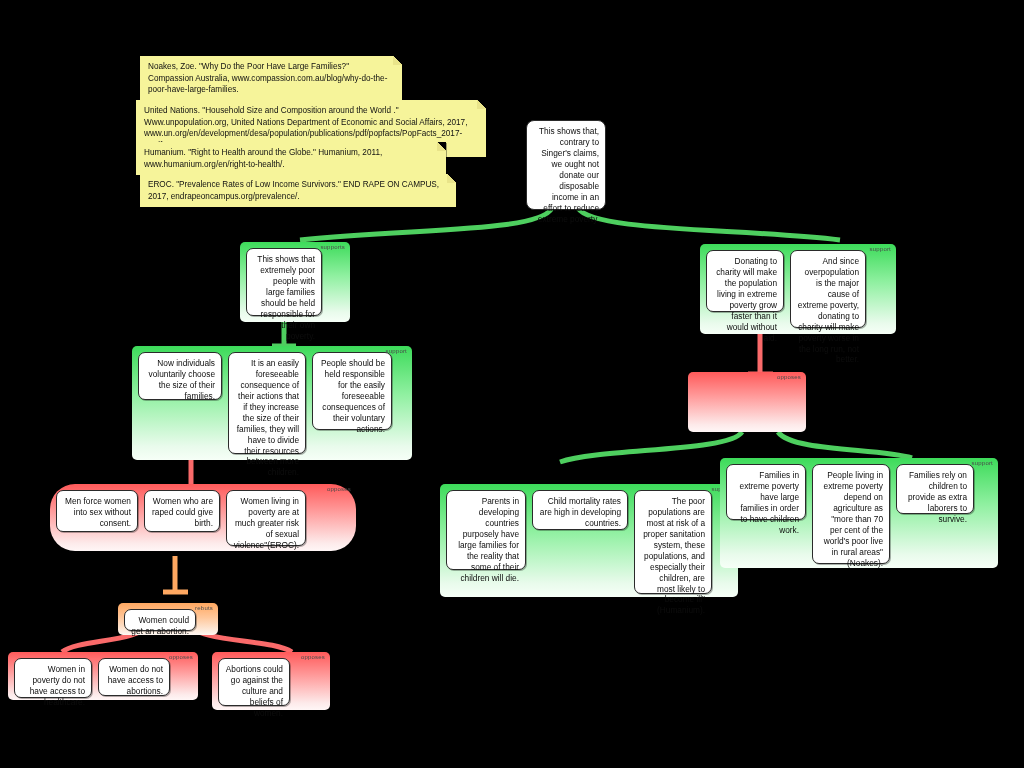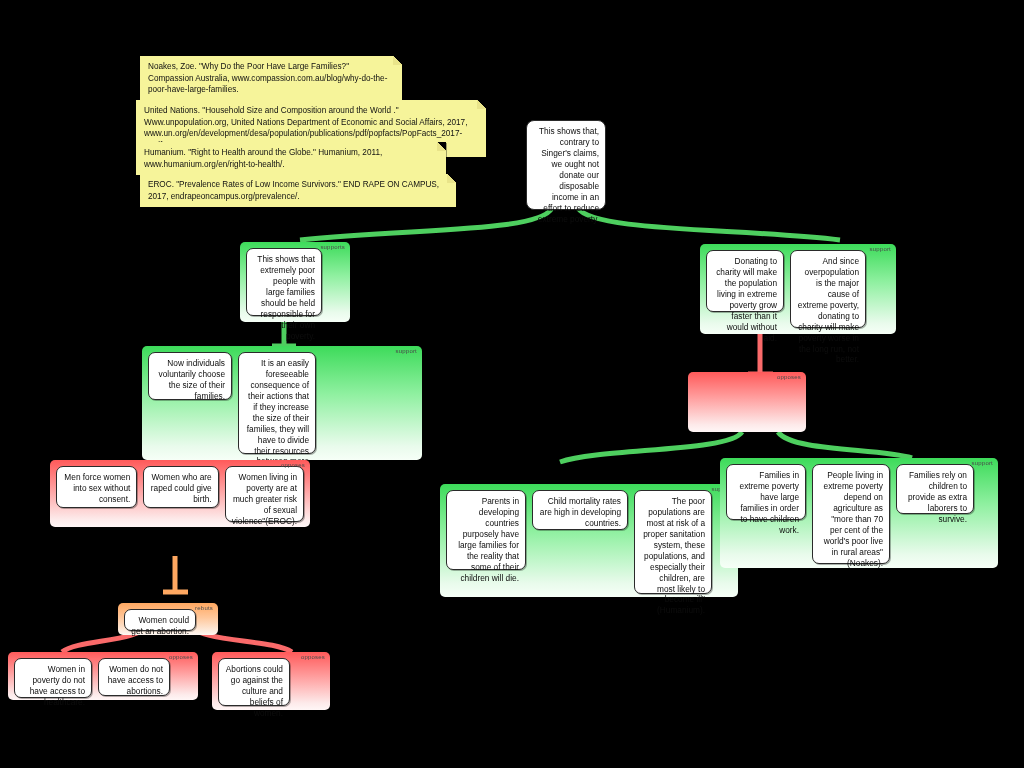--- a/index.html
+++ b/index.html
@@ -117,33 +117,36 @@
 
   <div class="panel support" style="left:240px;top:242px;width:110px;height:80px;">
     <span class="panel-label">supports</span>
     <div class="panel-inner">
       <div class="card" style="width:76px;height:68px;">
         <span>This shows that extremely poor people with large families should be held responsible for their own poverty.</span>
       </div>
     </div>
   </div>
 
-  <div class="panel support" style="left:142px;top:346px;width:280px;height:114px;">
+  <div class="panel support" style="left:132px;top:346px;width:280px;height:114px;">
     <span class="panel-label">support</span>
     <div class="panel-inner">
       <div class="card" style="width:84px;height:48px;">
         <span>Now individuals voluntarily choose the size of their families.</span>
       </div>
       <div class="card" style="width:78px;height:102px;">
         <span>It is an easily foreseeable consequence of their actions that if they increase the size of their families, they will have to divide their resources between more children.</span>
       </div>
-    </div>
-  </div>
-
-  <div class="panel oppose" style="left:50px;top:460px;width:260px;height:67px;">
+      <div class="card" style="width:80px;height:78px;">
+        <span>People should be held responsible for the easily foreseeable consequences of their voluntary actions.</span>
+      </div>
+    </div>
+  </div>
+
+  <div class="panel oppose" style="left:50px;top:484px;width:306px;height:67px;border-radius:25px;">
     <span class="panel-label">opposes</span>
     <div class="panel-inner">
       <div class="card" style="width:82px;height:42px;">
         <span>Men force women into sex without consent.</span>
       </div>
       <div class="card" style="width:76px;height:42px;">
         <span>Women who are raped could give birth.</span>
       </div>
       <div class="card" style="width:80px;height:56px;">
         <span>Women living in poverty are at much greater risk of sexual violence"(EROC).</span>

